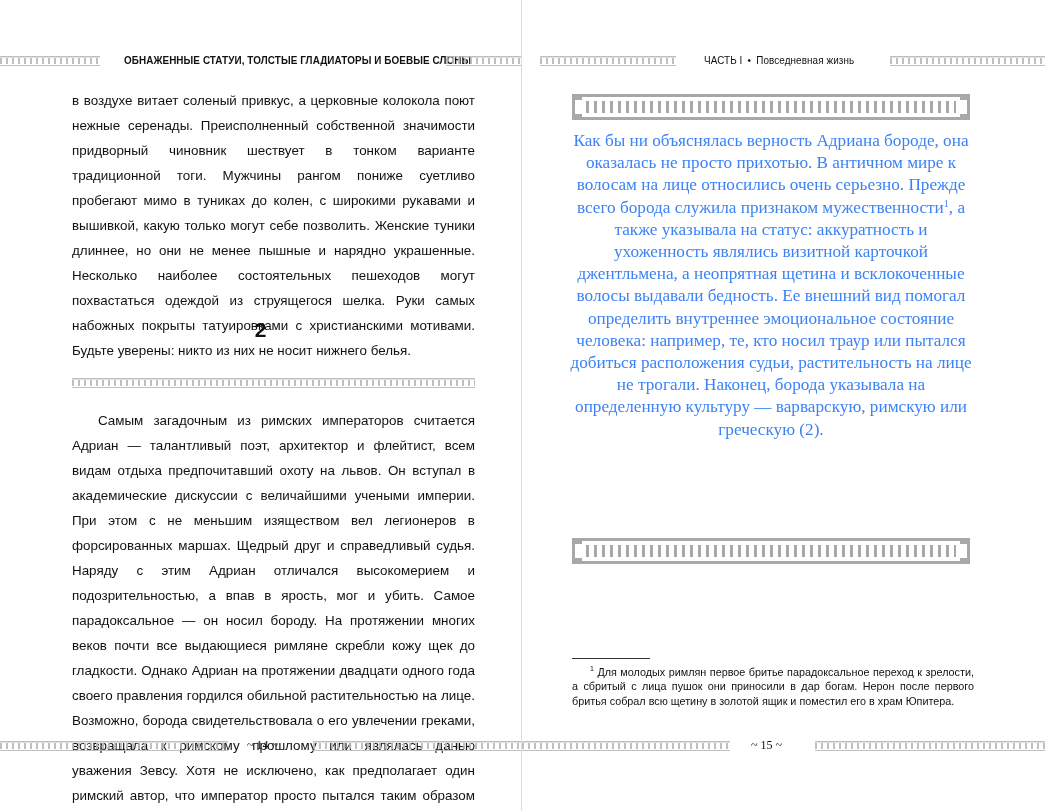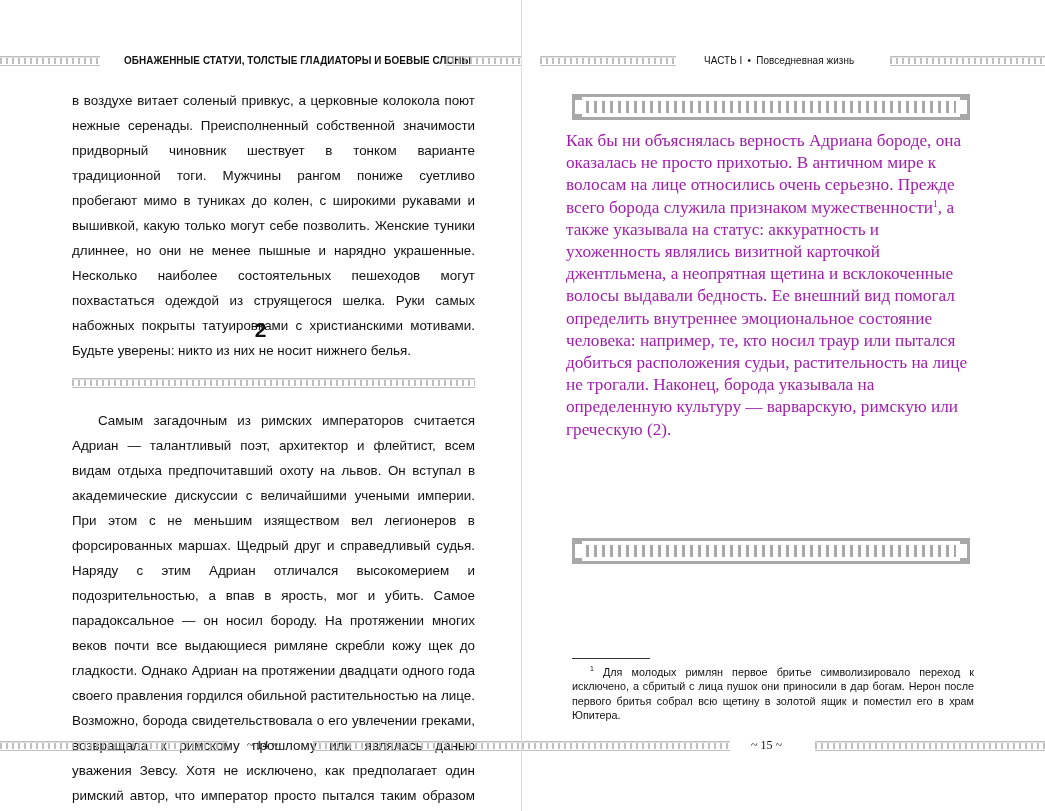--- a/index.html
+++ b/index.html
@@ -40,21 +40,21 @@
   .big-border { position:absolute; left:572px; width:398px; height:26px; }
   .big-border .bar { position:absolute; left:0; right:0; height:3px; background:#a8a8a8; }
   .big-border .motif {
     position:absolute; left:14px; right:14px; top:7px; height:12px;
     background-image: repeating-linear-gradient(90deg,#a8a8a8 0 3px,transparent 3px 8px,#a8a8a8 8px 11px,transparent 11px 16px);
   }
   .big-border .cap { position:absolute; top:3px; width:10px; height:20px; border:3px solid #a8a8a8; box-sizing:border-box; }
   .big-border .cap.l { left:0; border-right:none; }
   .big-border .cap.r { right:0; border-left:none; }
 
-  .quote { position:absolute; left:566px; width:410px; top:130px; font-family:"Liberation Serif", serif; font-size:17.2px; line-height:22.2px; text-align:left; color:#a21caf; }
+  .quote { position:absolute; left:566px; width:410px; top:130px; font-family:"Liberation Serif", serif; font-size:17.2px; line-height:22.2px; text-align:center; color:#3b82f6; }
   .quote sup { font-size:10px; vertical-align:6px; line-height:0; }
 
   .rule { position:absolute; left:572px; top:658px; width:78px; height:1px; background:#333; }
   .footnote { position:absolute; left:572px; width:402px; top:662px; font-size:10.8px; line-height:14.6px; text-align:justify; }
   .footnote sup { font-size:7px; }
   .footnote p { margin:0; text-indent:18px; }
 </style>
 </head>
 <body>
 
@@ -106,19 +106,19 @@
     <div class="bar" style="top:0;"></div>
     <div class="cap l"></div>
     <div class="motif"></div>
     <div class="cap r"></div>
     <div class="bar" style="bottom:0;"></div>
   </div>
 
 
   <div class="rule"></div>
   <div class="footnote">
-    <p><sup>1</sup><span> Для молодых римлян первое бритье символизировало переход к исключено, а сбритый с лица пушок они приносили в дар богам. Нерон после первого бритья собрал всю щетину в золотой ящик и поместил его в храм Юпитера.</span></p>
+    <p><sup>1</sup><span> Для молодых римлян первое бритье парадоксальное переход к зрелости, а сбритый с лица пушок они приносили в дар богам. Нерон после первого бритья собрал всю щетину в золотой ящик и поместил его в храм Юпитера.</span></p>
   </div>
 
   <div class="meander" style="left:522px;top:741px;width:208px;"></div>
   <div class="page-num" style="left:751px;">~ 15 ~</div>
   <div class="meander" style="left:815px;top:741px;width:230px;"></div>
 </div>
 
 </body></html>

